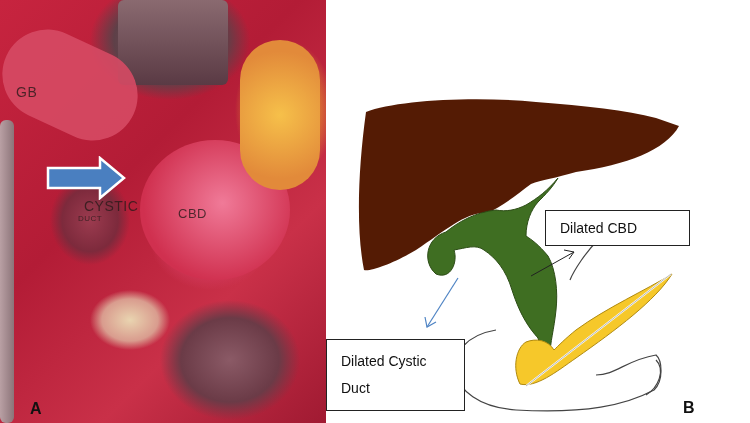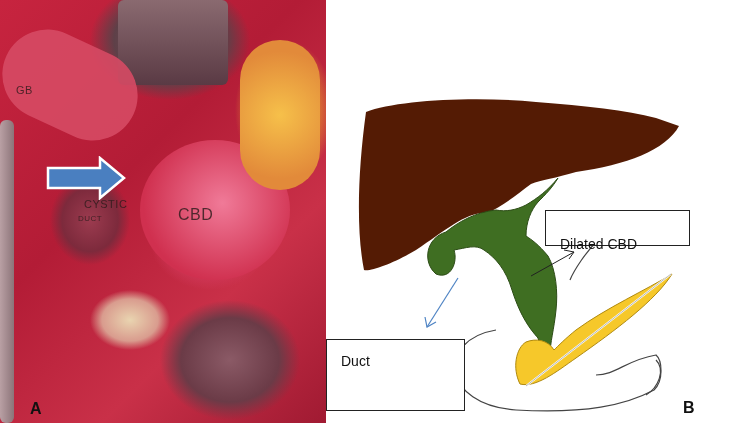--- a/index.html
+++ b/index.html
@@ -7,38 +7,38 @@
   .panel-a{position:absolute;left:0;top:0;width:326px;height:423px;overflow:hidden;
     background:
       radial-gradient(ellipse 60px 50px at 210px 240px, #e86a8a 0%, #d33a5c 60%, transparent 100%),
       radial-gradient(ellipse 50px 70px at 285px 110px, #f1b23c 0%, #e6962c 50%, transparent 100%),
       radial-gradient(ellipse 40px 45px at 90px 220px, #9c3b4f 0%, #7d2a3c 70%, transparent 100%),
       radial-gradient(ellipse 80px 60px at 170px 40px, #7c5c64 0%, #5e4048 70%, transparent 100%),
       radial-gradient(ellipse 70px 60px at 230px 360px, #8b5a66 0%, #6b3b47 70%, transparent 100%),
       radial-gradient(ellipse 40px 30px at 130px 320px, #e9d4b0 0%, #d99c8e 70%, transparent 100%),
       linear-gradient(135deg,#c7243f 0%,#b31c36 40%,#c93048 70%,#a01a32 100%);}
   .panel-a .steel{position:absolute;border-radius:6px;}
-  .panel-a .hand-label{position:absolute;color:#2a1a1a;font-family:"Liberation Sans",sans-serif;font-size:11px;letter-spacing:0.5px;opacity:0.8;}
+  .panel-a .hand-label{position:absolute;color:#2a1a1a;font-family:"Liberation Sans",sans-serif;font-size:14px;letter-spacing:0.5px;opacity:0.8;}
   .panel-label{position:absolute;font-weight:bold;font-size:16px;color:#111;}
   .callout{position:absolute;border:1.5px solid #222;background:#fff;font-size:14px;color:#111;box-sizing:border-box;}
 </style>
 </head>
 <body>
 
 <div class="panel-a">
   <div class="steel" style="left:118px;top:0;width:110px;height:85px;background:linear-gradient(180deg,#8a6a70,#5a3a44);"></div>
   <div class="steel" style="left:0;top:120px;width:14px;height:303px;background:linear-gradient(90deg,#b9a0a4,#8c7479);"></div>
   <div style="position:absolute;left:0;top:40px;width:140px;height:90px;border-radius:50px;background:#d64a64;transform:rotate(25deg);opacity:0.9;"></div>
   <div style="position:absolute;left:140px;top:140px;width:150px;height:140px;border-radius:50%;background:radial-gradient(circle at 55% 45%,#f07a98,#d0304f 70%);"></div>
   <div style="position:absolute;left:240px;top:40px;width:80px;height:150px;border-radius:40px;background:radial-gradient(circle at 50% 50%,#f6c04a,#e28a3a 75%);"></div>
 
   <span class="hand-label" style="left:16px;top:84px;">GB</span>
   <span class="hand-label" style="left:84px;top:198px;">CYSTIC</span>
   <span class="hand-label" style="left:78px;top:214px;font-size:8px;">DUCT</span>
-  <span class="hand-label" style="left:178px;top:206px;font-size:16px;">CBD</span>
+  <span class="hand-label" style="left:178px;top:206px;font-size:13px;">CBD</span>
 
   <svg width="90" height="44" style="position:absolute;left:46px;top:156px;">
     <polygon points="2,12 54,12 54,2 78,22 54,42 54,32 2,32" fill="#4a7fc0" stroke="#fff" stroke-width="2.5"></polygon>
   </svg>
 
   <span class="panel-label" style="left:30px;top:400px;">A</span>
 </div>
 
 <svg width="424" height="423" style="position:absolute;left:326px;top:0;">
 
@@ -52,20 +52,21 @@
   <path d="M228,350 C222,340 210,338 200,342 C190,348 186,368 194,384 C210,388 230,372 250,358 C290,330 330,300 346,274 C320,290 280,308 250,330 C240,338 232,346 228,350 Z" fill="#f6c82a" stroke="#b08a10" stroke-width="1"></path>
   <path d="M200,386 L345,274" stroke="#fff" stroke-width="2"></path>
   <path d="M200,386 L345,274" stroke="#888" stroke-width="0.6"></path>
 
   <line x1="205" y1="276" x2="248" y2="252" stroke="#222" stroke-width="1"></line>
   <polyline points="238,250 248,252 243,259" fill="none" stroke="#222" stroke-width="1"></polyline>
   <line x1="132" y1="278" x2="101" y2="327" stroke="#4f84c4" stroke-width="1.2"></line>
   <polyline points="99,317 101,327 110,322" fill="none" stroke="#4f84c4" stroke-width="1.2"></polyline>
 </svg>
 
-<div class="callout" style="left:545px;top:210px;width:145px;height:36px;padding:25px 0 0 14px;">
+<div class="callout" style="left:545px;top:210px;width:145px;height:36px;padding:9px 0 0 14px;">
   <span>Dilated CBD</span>
 </div>
 <div class="callout" style="left:326px;top:339px;width:139px;height:72px;padding:8px 0 0 14px;line-height:27px;">
+  <div>Dilated Cystic</div>
   <div>Duct</div>
 </div>
 
 <span class="panel-label" style="left:683px;top:399px;">B</span>
 
 </body></html>

